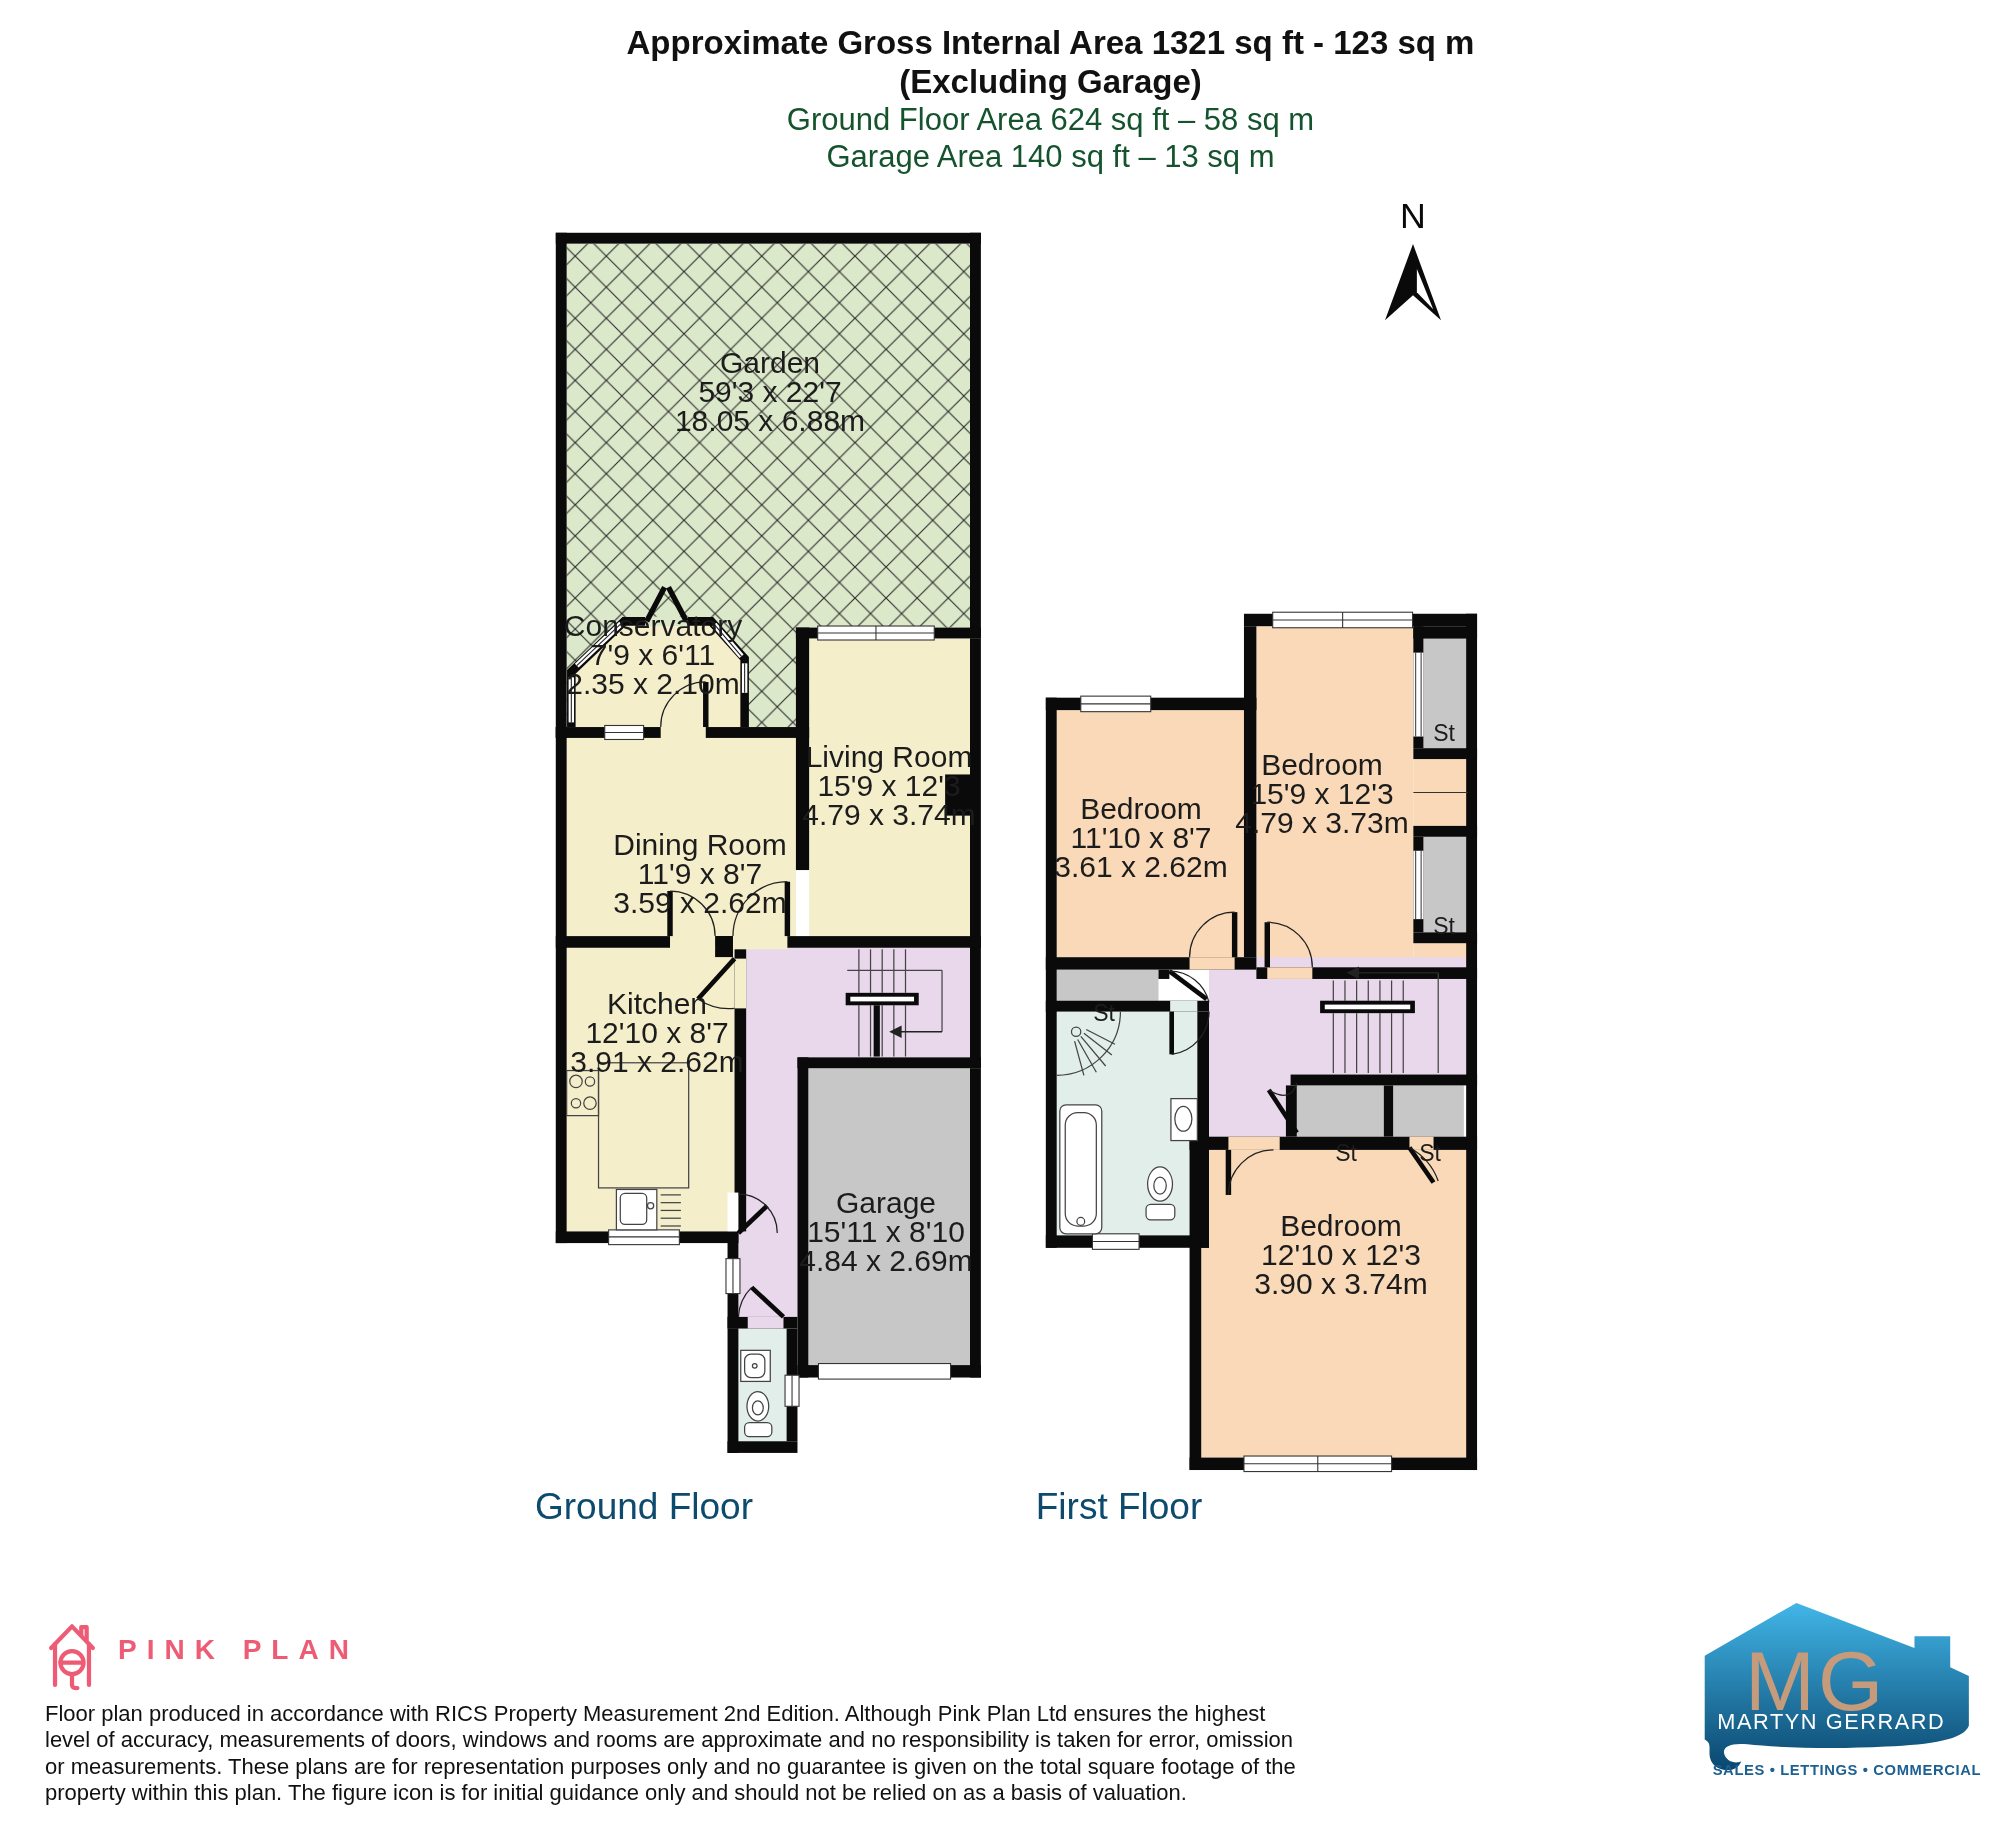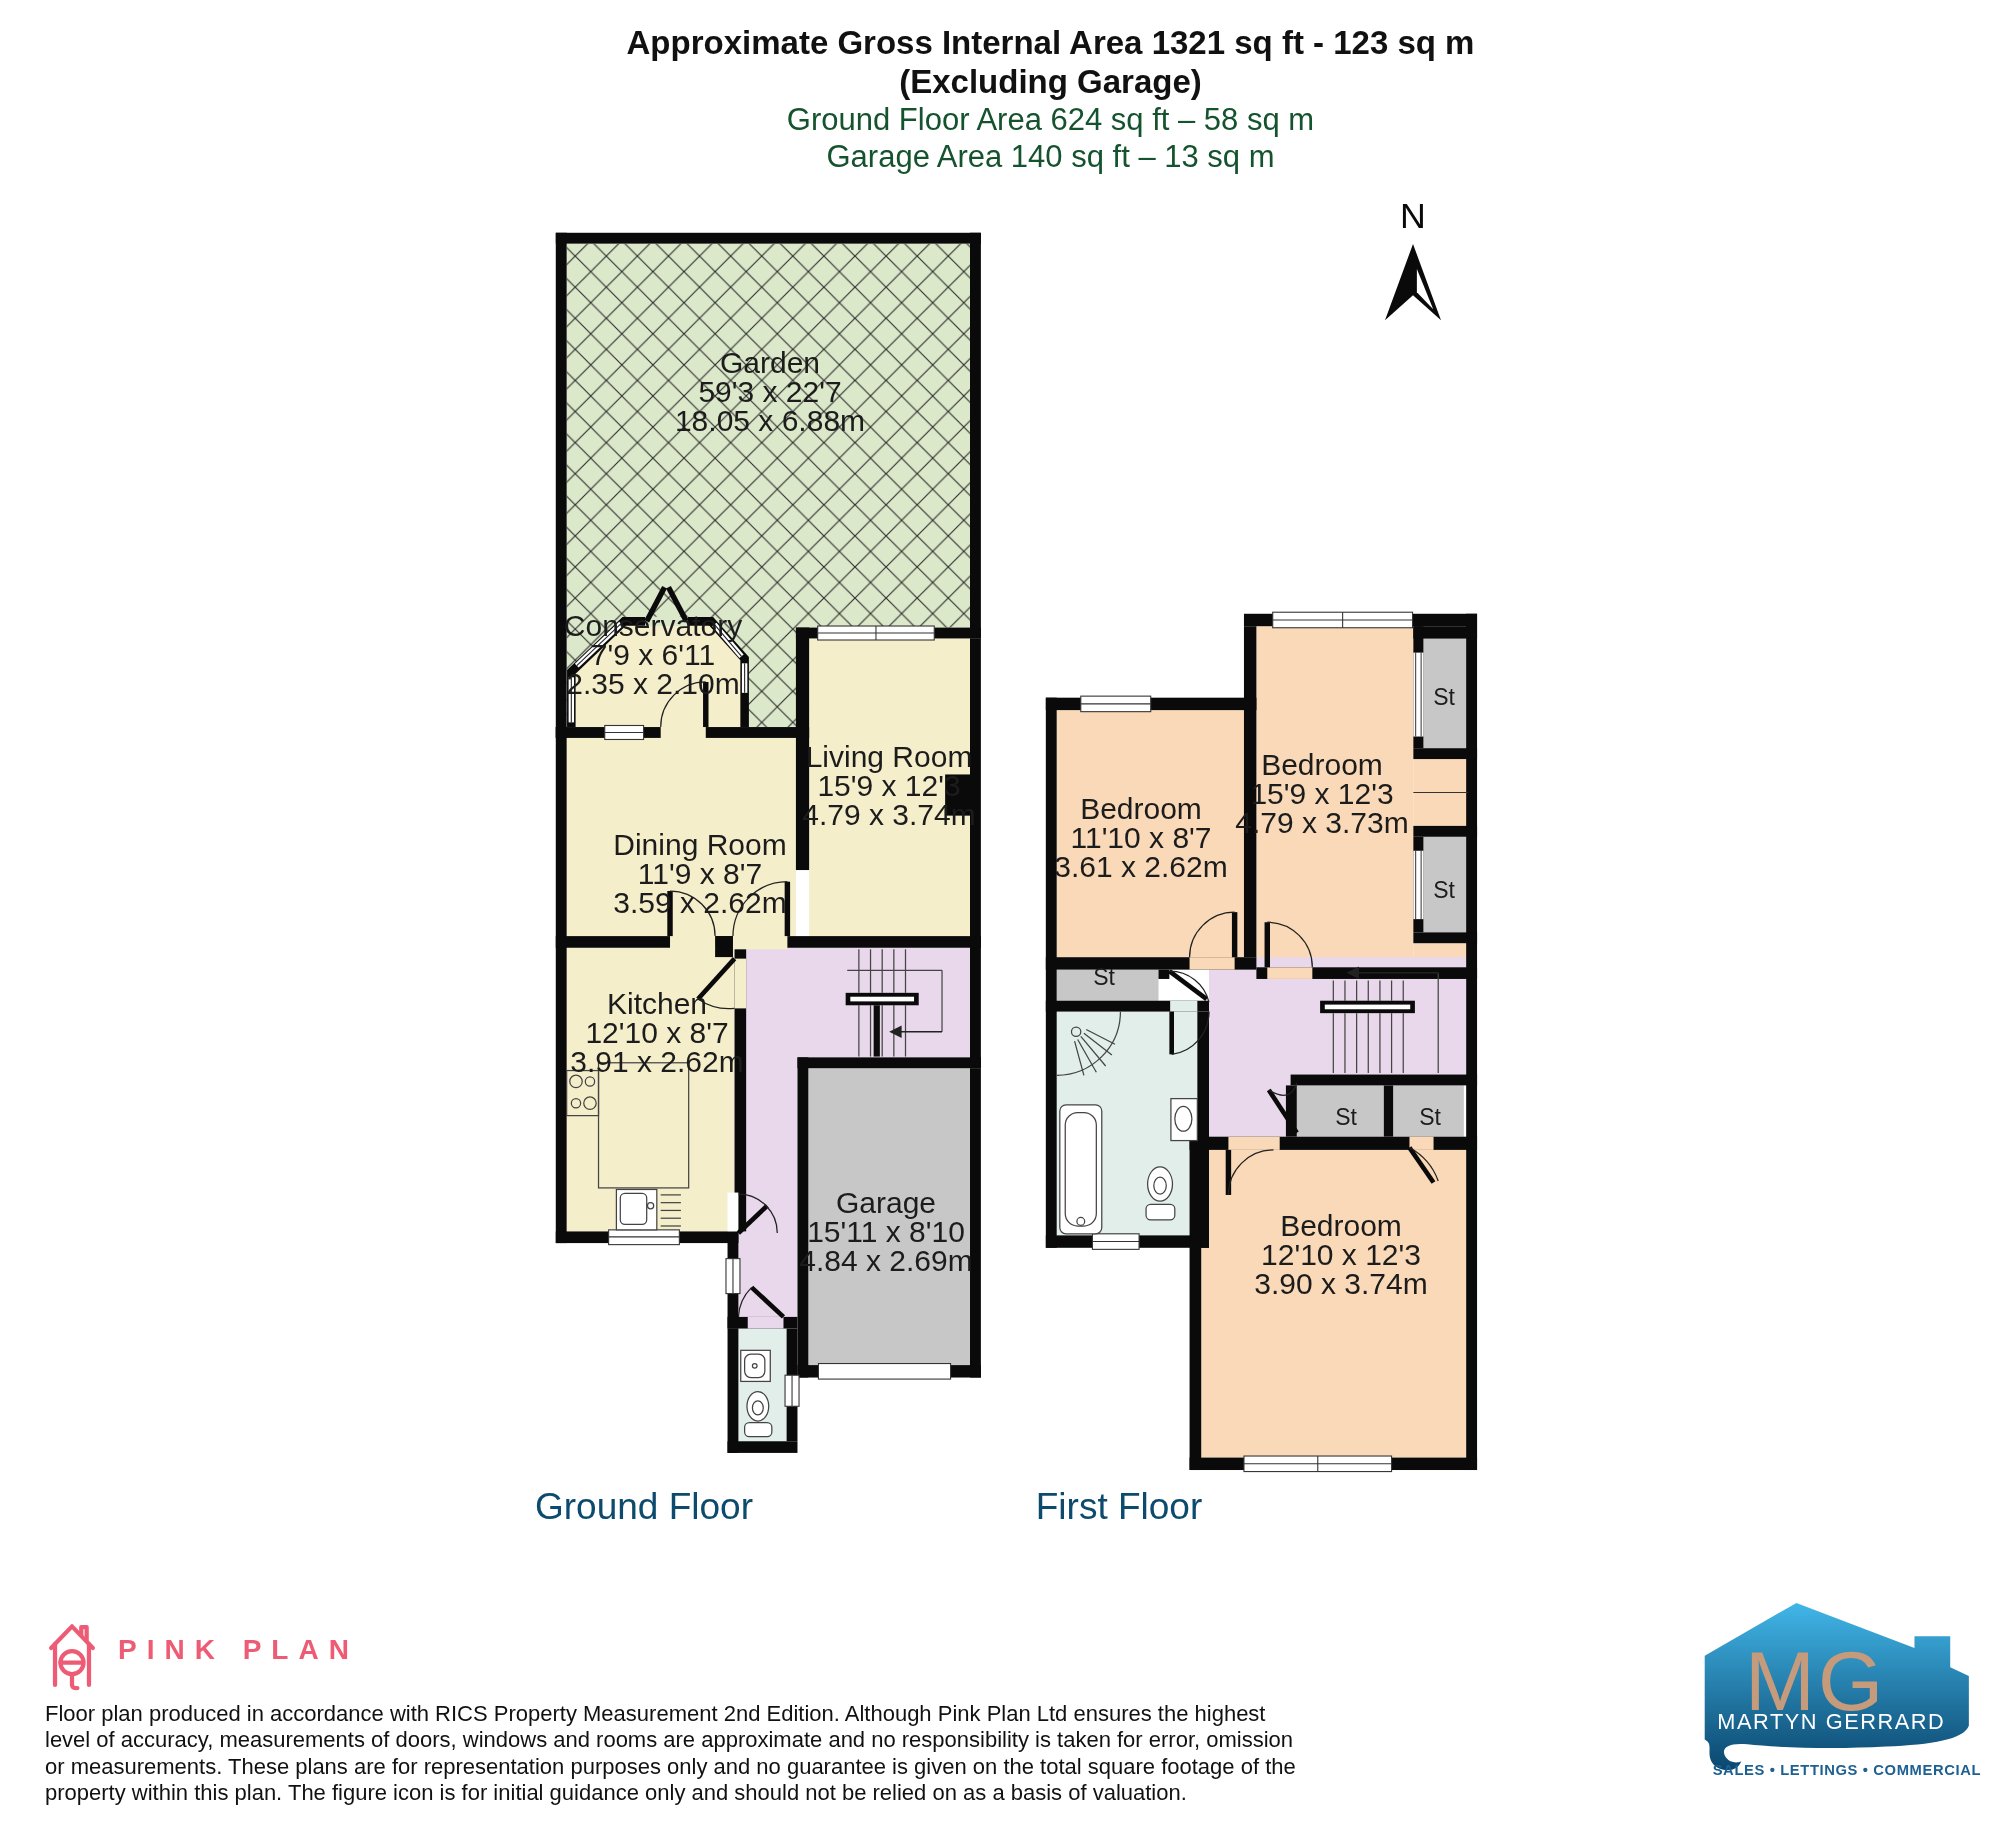--- a/index.html
+++ b/index.html
@@ -12,21 +12,21 @@
   #header{position:absolute;top:23px;left:0;width:2015px;text-align:center;margin-left:43px;}
   #header .t-bold{font-size:33px;font-weight:bold;line-height:39px;color:#111;}
   #header .t-reg{font-size:31px;font-weight:normal;line-height:37px;color:#14532d;}
   
   .room-label{
     position:absolute;transform:translateX(-50%);text-align:center;
     font-size:30px;line-height:29px;color:#1c1c1c;white-space:nowrap;
     display:flex;flex-direction:column;
   }
   .st-label{
-    position:absolute;transform:translateX(-50%);font-size:23px;color:#1c1c1c;white-space:nowrap;
+    position:absolute;transform:translateX(-50%);font-size:23px;color:#1c1c1c;white-space:nowrap;margin-top:36px;
   }
   .floor-label{
     position:absolute;transform:translateX(-50%);font-size:37px;color:#0c4a6e;white-space:nowrap;
   }
   
   #pinkplan-text{
     position:absolute;left:118px;top:1634px;font-size:28px;letter-spacing:10px;
     color:#ed5c74;font-weight:600;
   }
   #disclaimer{

